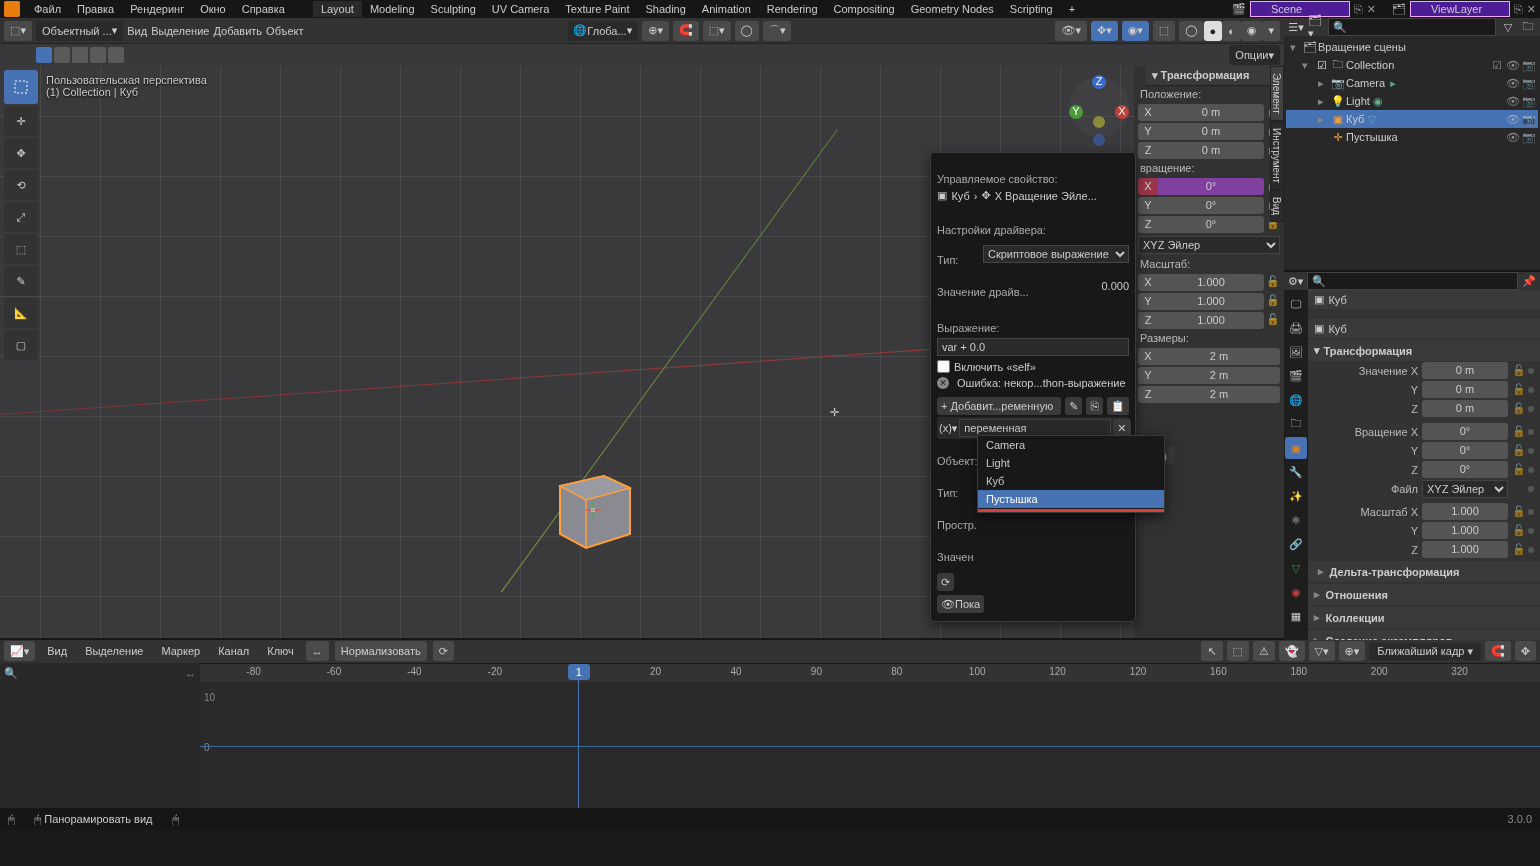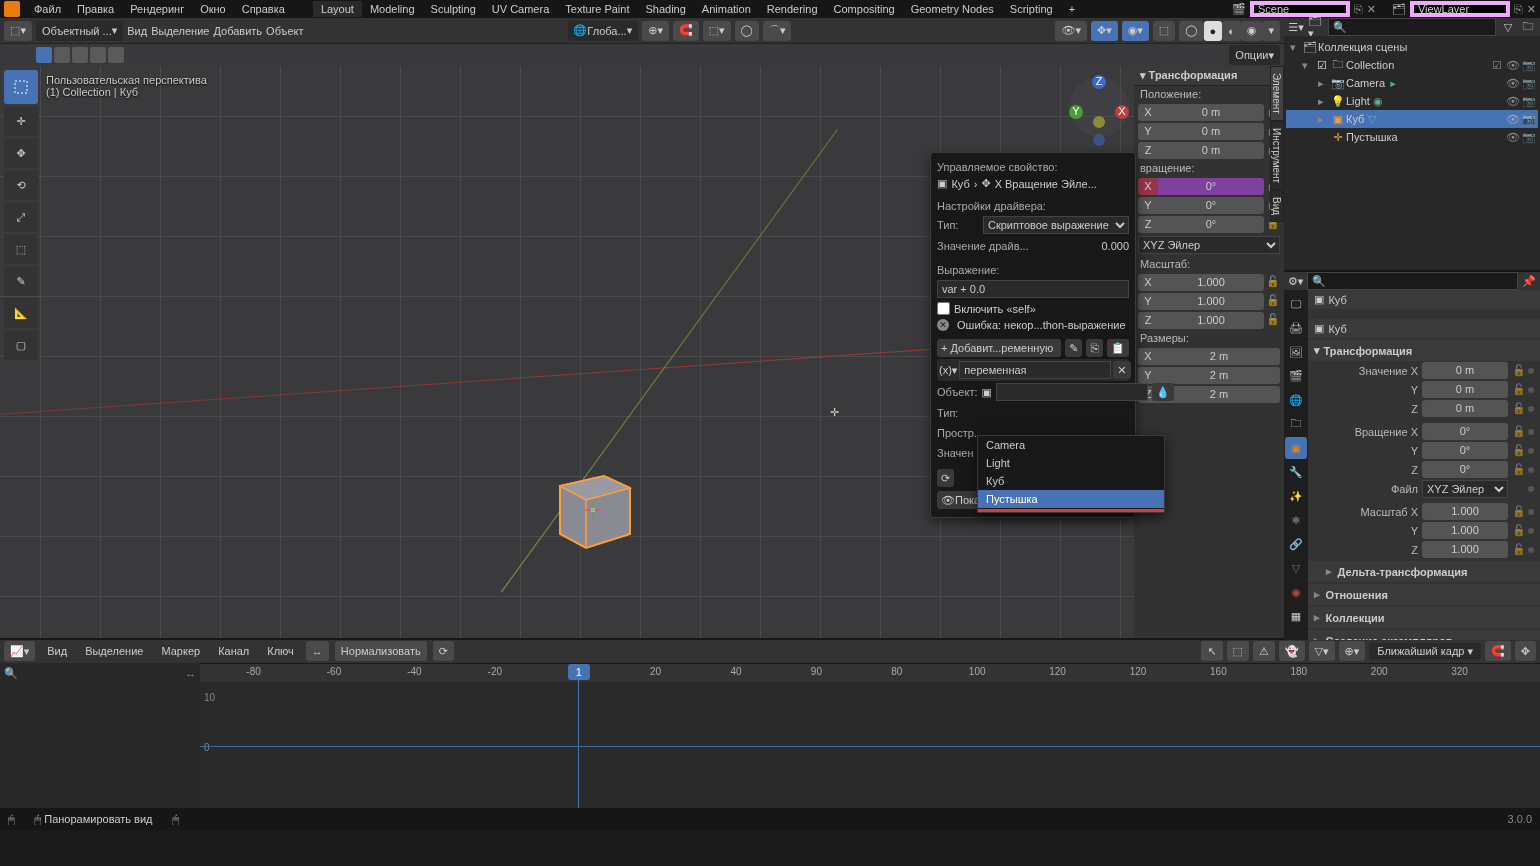--- a/index.html
+++ b/index.html
@@ -3,21 +3,21 @@
 <meta charset="utf-8">
 <style>
 * { margin: 0; padding: 0; box-sizing: border-box; font-family: sans-serif; font-size: 11px; color: #ccc; user-select: none; }
 body { background: #1a1a1a; width: 1540px; height: 866px; overflow: hidden; position: relative; }
 
 
 .topbar { height: 18px; background: #161616; display: flex; align-items: center; padding: 0 4px; }
 .topbar .logo { width: 16px; height: 16px; background: #e87d0d; border-radius: 2px; margin-right: 6px; }
 .topbar .menu-item { padding: 2px 8px; cursor: pointer; }
 .topbar .scene-box { margin-left: auto; display: flex; align-items: center; gap: 4px; }
-.topbar .scene-input { background: #000000; border: 4px solid #f0abfc; height: 16px; padding: 0 4px; width: 100px; color: #ccc; }
+.topbar .scene-input { background: #4c1d95; border: 1px solid #f0abfc; height: 16px; padding: 0 20px; width: 100px; color: #ccc; }
 
 
 
 
 .main { display: flex; height: 620px; }
 .viewport-area { flex: 1; display: flex; flex-direction: column; }
 .viewport-header { height: 26px; background: #333; display: flex; align-items: center; padding: 0 4px; gap: 4px; border-bottom: 1px solid #222; }
 .vh-btn { background: #4a4a4a; border-radius: 3px; padding: 2px 6px; height: 20px; display: flex; align-items: center; cursor: pointer; }
 .vh-dropdown { background: #2a2a2a; border-radius: 3px; padding: 2px 6px; height: 20px; display: flex; align-items: center; }
 .selmode { width: 16px; height: 16px; background: #5a5a5a; border-radius: 2px; }
@@ -35,35 +35,35 @@
 .tool.big { height: 34px; }
 .tool.active { background: #4772b3; }
 .axis-red { position: absolute; top: 53%; left: 0; right: 0; height: 1px; background: linear-gradient(90deg, #7a3636, #a83a3a); transform: rotate(-4deg); transform-origin: 50% 50%; }
 .axis-green { position: absolute; top: 0; bottom: 0; left: 50%; width: 1px; background: linear-gradient(#5a7a3a, #7a9a3a); transform: rotate(36deg); transform-origin: 50% 58%; }
 .cube { position: absolute; left: 550px; top: 392px; width: 86px; height: 92px; }
 .cube svg { overflow: visible; }
 .nav-gizmo { position: absolute; right: 150px; top: 6px; width: 70px; height: 70px; }
 
 
 .npanel { position: absolute; right: 0; top: 0; width: 150px; background: #323232; height: 576px; }
-.npanel .collapser { background: #3a3a3a; padding: 3px 6px; font-weight: bold; border-bottom:1px solid #222;}
+.npanel .collapser { background: #3a3a3a; padding: 3px 6px; font-weight: bold; border-bottom:1px solid #222;margin-left:12px;}
 .npanel .label { color: #bbb; padding: 2px 6px; }
 .nrow { display: flex; align-items: center; height: 18px; margin: 1px 4px; }
 .nrow .ax { width: 20px; color: #ccc; text-align:center; background:#545454; border-radius:3px 0 0 3px; height:17px; line-height:17px;}
 .nrow .axX { background: #99354a; }
 .nrow .val { flex: 1; background: #545454; text-align: center; height:17px; line-height:17px; border-radius: 0 3px 3px 0;}
 .nrow .val.driven { background: #8040a0; }
 .nrow .lock { width: 14px; height: 14px; margin-left: 2px; opacity: .6; }
 .npanel select { background:#2a2a2a; border:1px solid #444; color:#ccc; width: calc(100% - 8px); margin:2px 4px; height:18px;}
 .rtab { padding:6px 1px; background:#2a2a2a; border:1px solid #222; font-size:10px;}
 .rtab.active{background:#424242;}
 
 
 .driver-popup { position: absolute; right: 148px; top: 86px; width: 206px; background: #181818; border:1px solid #3a3a3a; border-radius:4px; padding:6px; z-index:5; box-shadow:0 4px 12px rgba(0,0,0,.5);}
-.driver-popup .dlabel { color:#aaa; padding:2px 0;}
+.driver-popup .dlabel { color:#aaa; padding:2px 0;margin-top:12px;}
 .driver-popup .drow { display:flex; align-items:center; gap:4px; padding:2px 0;}
 .driver-popup input[type=text]{ background:#2a2a2a; border:1px solid #444; color:#ccc; height:18px; padding:0 4px; flex:1;}
 .driver-popup select { background:#2a2a2a; border:1px solid #444; color:#ccc; height:18px; flex:1;}
 .driver-popup .btn { background:#3a3a3a; border-radius:3px; padding:2px 4px; height:18px; display:flex; align-items:center; cursor:pointer;}
 .driver-popup .error { color:#ddd; }
 .driver-popup .err-ic { width:12px;height:12px;border-radius:50%;background:#888;color:#222;display:inline-flex;align-items:center;justify-content:center;font-size:9px;margin-right:4px;}
 .driver-popup .varbox { background:#2a2a2a; border-radius:3px; padding:2px; display:flex; align-items:center; gap:2px;}
 .driver-popup .redline { height:3px; background:#d04040; margin-top:1px;}
 
 
@@ -409,21 +409,21 @@
       <div class="ic">☰▾</div>
       <div class="ic">🗂▾</div>
       <input placeholder="🔍" style="">
       <div class="ic">▽</div>
       <div class="ic">🗀</div>
     </div>
     <div class="outliner">
       <div class="orow">
           <span class="tw">▾</span>
           <span class="oic">🗂</span>
-          <span>Коллекция сцены</span>
+          <span>Вращение сцены</span>
         </div>
       <div class="orow" style="padding-left:16px">
           <span class="tw">▾</span>
           <span class="oic" style="color:#e8e8e8">☑</span>
           <span class="oic">🗀</span>
           <span>Collection</span>
           <div class="rest">
             <span>☑</span>
             <span>👁</span>
             <span>📷</span>
@@ -557,21 +557,21 @@
             <div class="pval">1.000</div>
             <span class="lk">🔓</span>
             <span class="dot"></span>
           </div>
         <div class="prow">
             <span class="plab">Z</span>
             <div class="pval">1.000</div>
             <span class="lk">🔓</span>
             <span class="dot"></span>
           </div>
-        <div class="phead" style="padding-left:18px">
+        <div class="phead" style="padding-left:10px">
             <span class="chev"></span>
             <span>Дельта-трансформация</span>
           </div>
         <div class="phead">
             <span class="chev"></span>
             <span>Отношения</span>
           </div>
         <div class="phead">
             <span class="chev"></span>
             <span>Коллекции</span>

